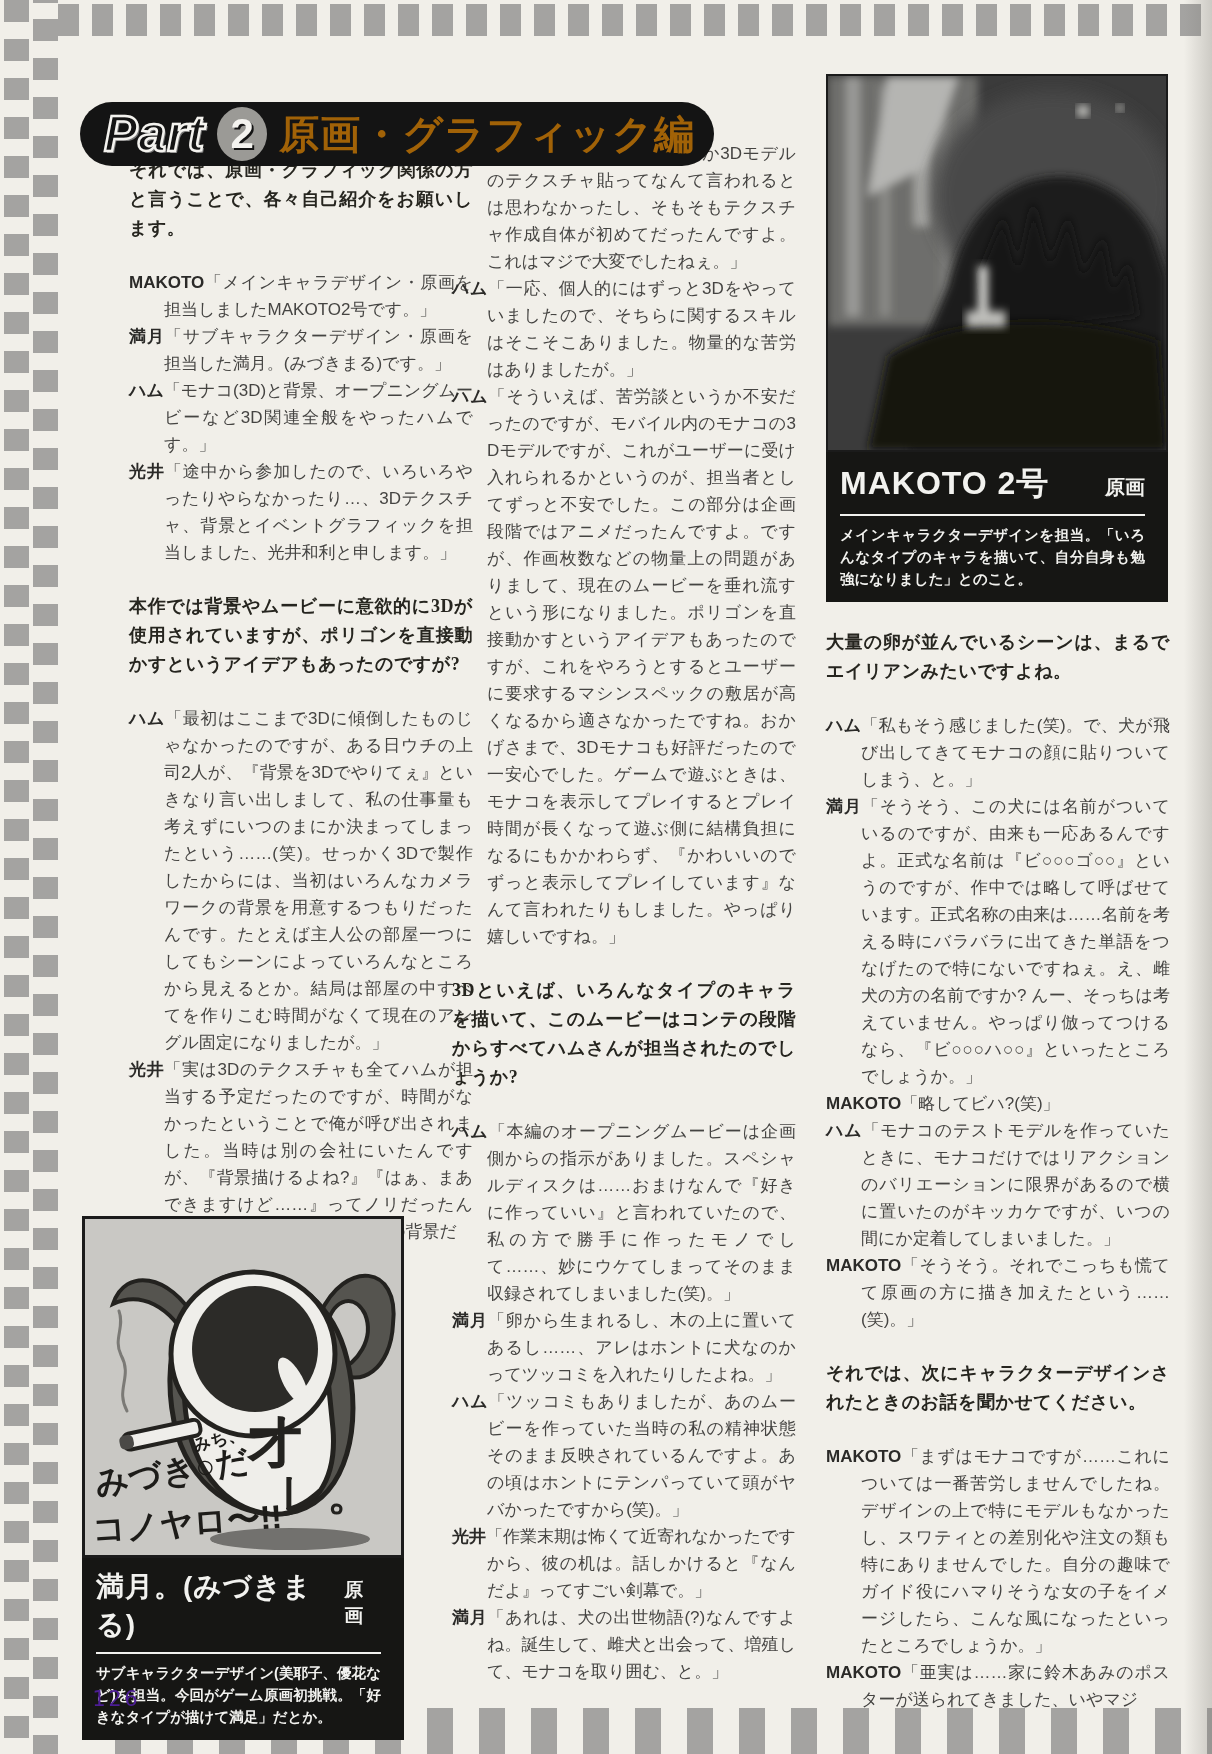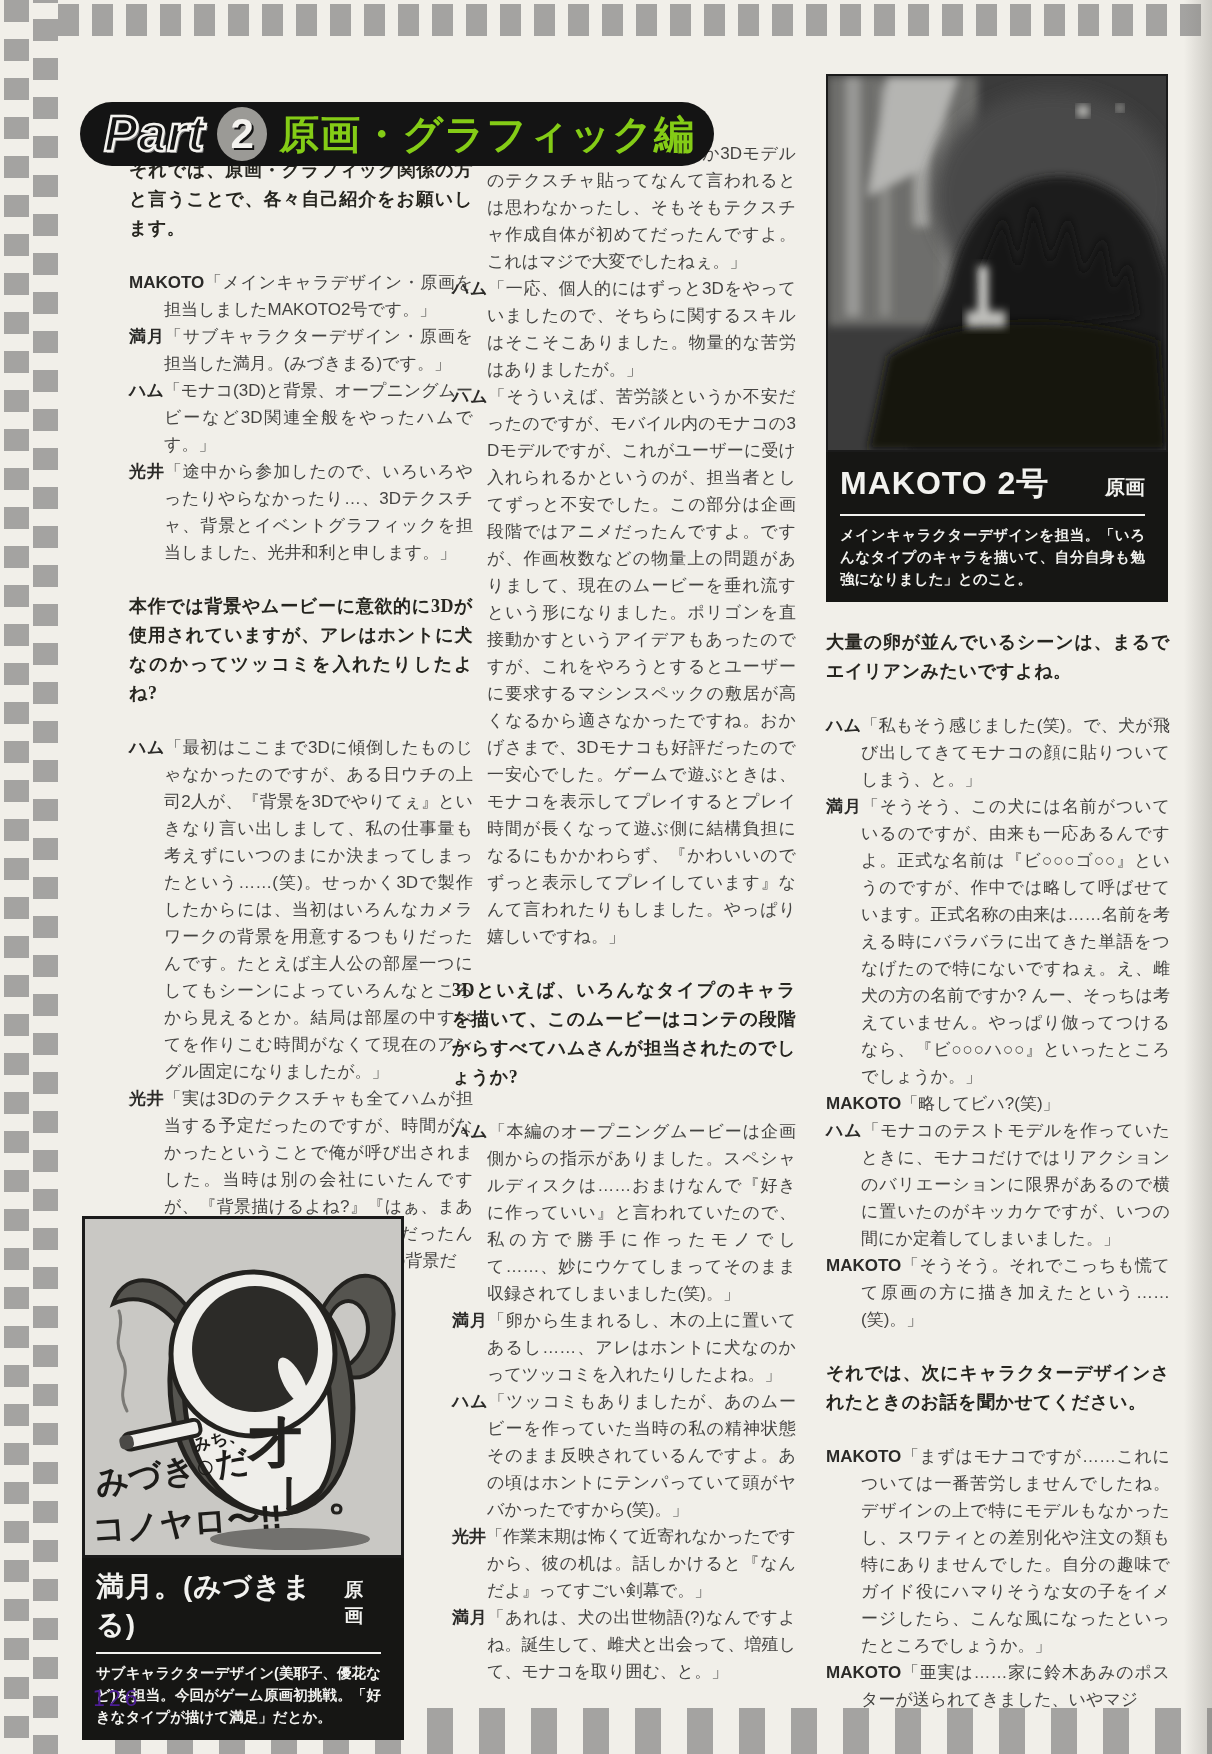--- a/index.html
+++ b/index.html
@@ -26,21 +26,21 @@
   .header-lozenge{position:absolute;left:80px;top:70px;width:634px;height:64px;
     background:#141414;border-radius:34px;display:flex;align-items:center;
     padding:0 24px;gap:12px;box-sizing:border-box;z-index:2;margin-top:32px;}
   .part-word{font-size:50px;font-weight:900;font-style:italic;color:#141414;
     -webkit-text-stroke:2.5px #f4f3ef;
     text-shadow:1px 1px 0 #888,2px 2px 0 #777;letter-spacing:1px;line-height:1;}
   .part-circle{width:50px;height:54px;border-radius:50%;background:#9b9a96;
     display:flex;align-items:center;justify-content:center;flex:0 0 auto;}
   .part-number{font-size:42px;font-weight:900;color:#f4f3ef;line-height:1;
     text-shadow:2px 2px 0 #141414;}
-  .header-title{font-size:40px;font-weight:900;color:#84cc16;letter-spacing:1px;
+  .header-title{font-size:40px;font-weight:900;color:#a16207;letter-spacing:1px;
     white-space:nowrap;line-height:1;}
 
   
   .col{position:absolute;font-size:17px;line-height:27px;text-align:justify;
     word-break:break-all;}
   .col p{margin:0;}
   p.speech{padding-left:35px;text-indent:-35px;}
   p.cont{padding-left:35px;}
   p.question{font-family:"Liberation Serif","DejaVu Serif",serif;font-weight:bold;
     color:#26251f;font-size:18px;line-height:29px;margin:26px 0;letter-spacing:.5px;}
@@ -89,21 +89,21 @@
     </span>
     <span class="header-title">原画・グラフィック編</span>
   </div>
 
   <div class="col col1">
       <p class="question">それでは、原画・グラフィック関係の方と言うことで、各々自己紹介をお願いします。</p>
       <p class="speech"><b class="speaker">MAKOTO</b>「メインキャラデザイン・原画を担当しましたMAKOTO2号です。」</p>
       <p class="speech"><b class="speaker">満月</b>「サブキャラクターデザイン・原画を担当した満月。(みづきまる)です。」</p>
       <p class="speech"><b class="speaker">ハム</b>「モナコ(3D)と背景、オープニングムービーなど3D関連全般をやったハムです。」</p>
       <p class="speech"><b class="speaker">光井</b>「途中から参加したので、いろいろやったりやらなかったり…、3Dテクスチャ、背景とイベントグラフィックを担当しました、光井和利と申します。」</p>
-      <p class="question">本作では背景やムービーに意欲的に3Dが使用されていますが、アレはホントに犬なのかってツッコミを入れたりしたよね?</p>
+      <p class="question">本作では背景やムービーに意欲的に3Dが使用されていますが、ポリゴンを直接動かすというアイデアもあったのですが?</p>
       <p class="speech"><b class="speaker">ハム</b>「最初はここまで3Dに傾倒したものじゃなかったのですが、ある日ウチの上司2人が、『背景を3Dでやりてぇ』といきなり言い出しまして、私の仕事量も考えずにいつのまにか決まってしまったという……(笑)。せっかく3Dで製作したからには、当初はいろんなカメラワークの背景を用意するつもりだったんです。たとえば主人公の部屋一つにしてもシーンによっていろんなところから見えるとか。結局は部屋の中すべてを作りこむ時間がなくて現在のアングル固定になりましたが。」</p>
       <p class="speech"><b class="speaker">光井</b>「実は3Dのテクスチャも全てハムが担当する予定だったのですが、時間がなかったということで俺が呼び出されました。当時は別の会社にいたんですが、『背景描けるよね?』『はぁ、まあできますけど……』ってノリだったんですが、私はてっきり一枚絵の背景だ</p>
     </div>
   <div class="col col2">
       <p class="cont">と思ってたんですよ。まさか3Dモデルのテクスチャ貼ってなんて言われるとは思わなかったし、そもそもテクスチャ作成自体が初めてだったんですよ。これはマジで大変でしたねぇ。」</p>
       <p class="speech"><b class="speaker">ハム</b>「一応、個人的にはずっと3Dをやっていましたので、そちらに関するスキルはそこそこありました。物量的な苦労はありましたが。」</p>
       <p class="speech"><b class="speaker">ハム</b>「そういえば、苦労談というか不安だったのですが、モバイル内のモナコの3Dモデルですが、これがユーザーに受け入れられるかというのが、担当者としてずっと不安でした。この部分は企画段階ではアニメだったんですよ。ですが、作画枚数などの物量上の問題がありまして、現在のムービーを垂れ流すという形になりました。ポリゴンを直接動かすというアイデアもあったのですが、これをやろうとするとユーザーに要求するマシンスペックの敷居が高くなるから適さなかったですね。おかげさまで、3Dモナコも好評だったので一安心でした。ゲームで遊ぶときは、モナコを表示してプレイするとプレイ時間が長くなって遊ぶ側に結構負担になるにもかかわらず、『かわいいのでずっと表示してプレイしています』なんて言われたりもしました。やっぱり嬉しいですね。」</p>
       <p class="question">3Dといえば、いろんなタイプのキャラを描いて、このムービーはコンテの段階からすべてハムさんが担当されたのでしょうか?</p>
       <p class="speech"><b class="speaker">ハム</b>「本編のオープニングムービーは企画側からの指示がありました。スペシャルディスクは……おまけなんで『好きに作っていい』と言われていたので、私の方で勝手に作ったモノでして……、妙にウケてしまってそのまま収録されてしまいました(笑)。」</p>
       <p class="speech"><b class="speaker">満月</b>「卵から生まれるし、木の上に置いてあるし……、アレはホントに犬なのかってツッコミを入れたりしたよね。」</p>

